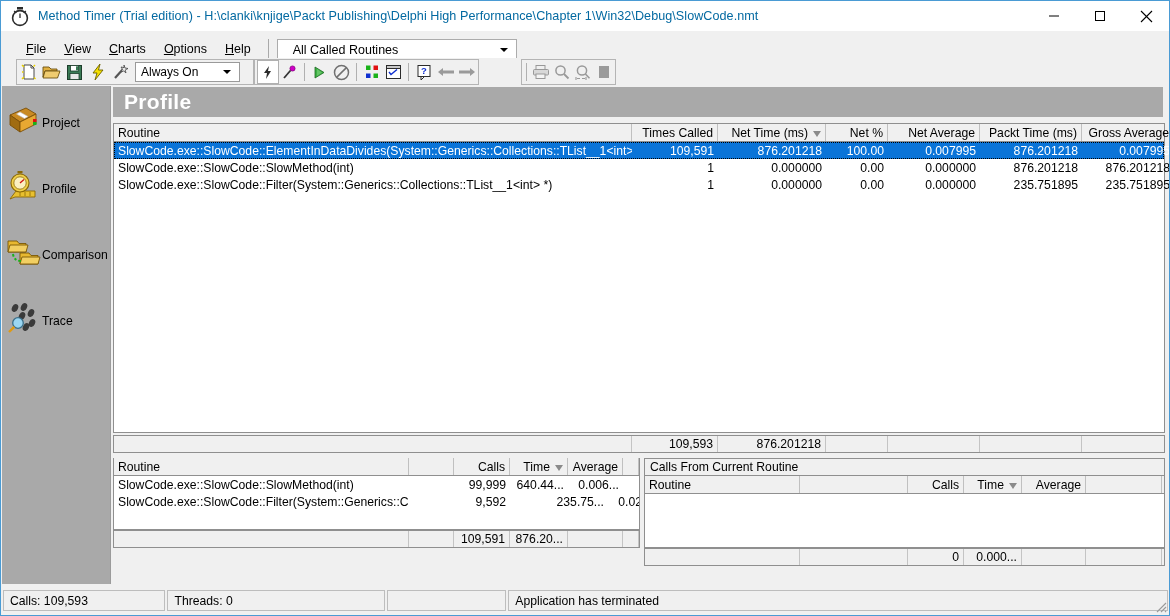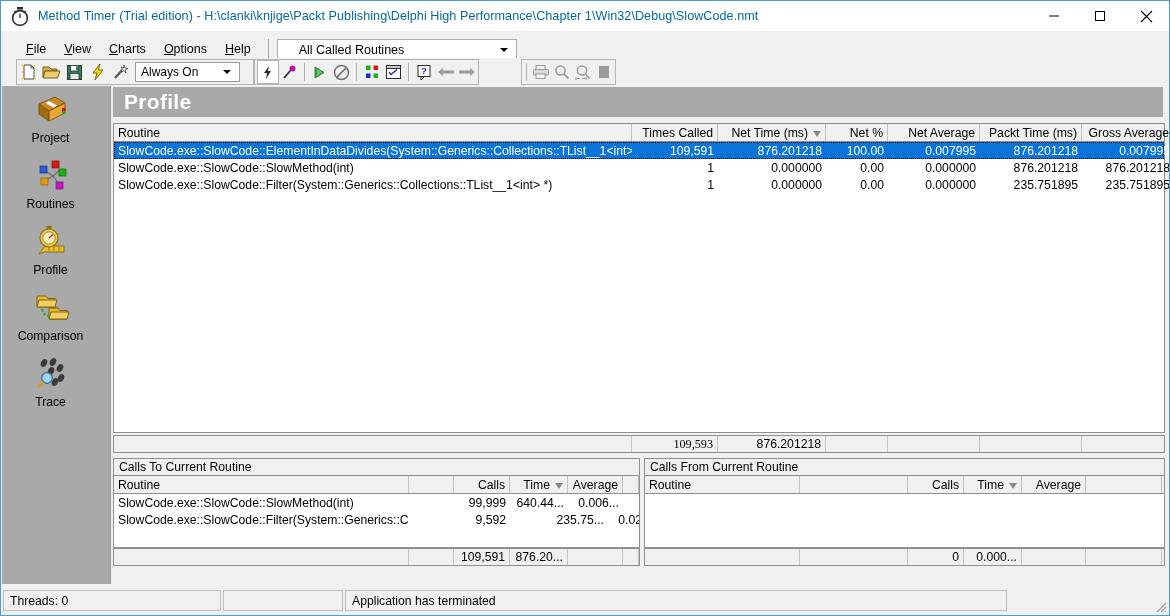--- a/index.html
+++ b/index.html
@@ -66,21 +66,21 @@
     margin-left: 8px; margin-right: 7px;
   }
   #routine-filter-combo {
     width: 240px; height: 22px;
     background: #ffffff;
     border: 1px solid #acacac;
     display: flex; align-items: center;
     position: relative;
   }
   #routine-filter-value {
-    font-size: 12.5px; color: #000; padding-left: 21px;
+    font-size: 12.5px; color: #000; padding-left: 15px;
   }
   .combo-arrow {
     position: absolute; right: 8px; top: 50%;
     width: 0; height: 0; margin-top: -2px;
     border-left: 4px solid transparent;
     border-right: 4px solid transparent;
     border-top: 4px solid #000;
   }
 
   
@@ -118,21 +118,21 @@
 
   
   #sidebar {
     position: absolute; left: 1px; top: 85px;
     width: 109px; height: 498px;
     background: #a9a9a9;
     border-right: 1px solid #9b9b9b;
   }
   .side-item {
     width: 97px; height: 66px;
-    display: flex; flex-direction: column;
+    display: flex; flex-direction: row;
     align-items: center; justify-content: flex-start;
     padding-top: 6px;
   }
   .side-icon { width: 40px; height: 38px; position: relative; }
   .side-label {
     font-size: 12.2px; color: #000; margin-top: 1px;
     text-align: center;
   }
 
   
@@ -470,36 +470,20 @@
           <path d="M8 12 L18 19 L18 29 L8 22 Z" fill="#a06c12" stroke="#7a4f08" stroke-width="0.9"></path>
           <path d="M18 19 L34 11 L34 21 L18 29 Z" fill="#e8a832" stroke="#7a4f08" stroke-width="0.9"></path>
           <path d="M18 9 L26 13.5 L22.5 15.5 L14.5 11 Z" fill="#ffffff" stroke="#c0c0c0" stroke-width="0.6"></path>
           <rect x="31" y="16" width="3.5" height="3" fill="#e01010"></rect>
           <rect x="31" y="19" width="3.5" height="3" fill="#19b219"></rect>
         </svg>
       </div>
       <div class="side-label">Project</div>
     </div>
 
-    <div class="side-item">
-      <div class="side-icon">
-        <svg width="40" height="38" viewBox="0 0 40 38">
-          <line x1="13" y1="12" x2="22" y2="18" stroke="#6a6a6a" stroke-width="1.2"></line>
-          <line x1="22" y1="18" x2="29" y2="12" stroke="#6a6a6a" stroke-width="1.2"></line>
-          <line x1="22" y1="18" x2="14" y2="23" stroke="#6a6a6a" stroke-width="1.2"></line>
-          <line x1="22" y1="18" x2="28" y2="26" stroke="#6a6a6a" stroke-width="1.2"></line>
-          <rect x="9" y="8" width="7" height="7" fill="#2a5fd8" stroke="#16357a" stroke-width="0.7"></rect>
-          <rect x="21" y="3" width="7" height="7" fill="#d81818" stroke="#801010" stroke-width="0.7"></rect>
-          <rect x="28" y="11" width="7" height="7" fill="#19b219" stroke="#0d6b0d" stroke-width="0.7"></rect>
-          <rect x="10" y="20" width="7" height="7" fill="#e09a10" stroke="#8a5d06" stroke-width="0.7"></rect>
-          <rect x="25" y="24" width="7" height="7" fill="#c818c8" stroke="#740f74" stroke-width="0.7"></rect>
-        </svg>
-      </div>
-      <div class="side-label">Routines</div>
-    </div>
 
     <div class="side-item">
       <div class="side-icon">
         <svg width="40" height="38" viewBox="0 0 40 38">
           <path d="M8 30 L14 22 L33 22 L33 28 L13 28 Z" fill="#e8c030" stroke="#8a6806" stroke-width="0.9"></path>
           <line x1="18" y1="23" x2="18" y2="27" stroke="#8a6806" stroke-width="0.8"></line>
           <line x1="23" y1="23" x2="23" y2="27" stroke="#8a6806" stroke-width="0.8"></line>
           <line x1="28" y1="23" x2="28" y2="27" stroke="#8a6806" stroke-width="0.8"></line>
           <circle cx="18" cy="14" r="9" fill="#f0d04a" stroke="#8a6806" stroke-width="1.1"></circle>
           <circle cx="18" cy="14" r="6.2" fill="#fbf0c0" stroke="#8a6806" stroke-width="0.8"></circle>
@@ -602,30 +586,29 @@
             <div class="gr-cell right" style="width: 92px; flex: 0 0 92px;">0.000000</div>
             <div class="gr-cell right" style="width: 102px; flex: 0 0 102px;">235.751895</div>
             <div class="gr-cell right" style="width: 92px; flex: 0 0 92px;">235.751895</div>
             <div class="gr-cell" style="width: 88px; flex: 0 0 88px;"></div>
           </div>
         </div>
     </div>
 
     <div id="main-summary">
         <div class="sum-cell" style="width: 518px; flex: 0 0 518px;"></div>
-        <div class="sum-cell" style="width: 86px; flex: 0 0 86px; font-family: Liberation Serif, serif;">109,593</div>
+        <div class="sum-cell" style="width: 86px; flex: 0 0 86px;">109,593</div>
         <div class="sum-cell" style="width: 108px; flex: 0 0 108px;">876.201218</div>
         <div class="sum-cell" style="width: 62px; flex: 0 0 62px;"></div>
         <div class="sum-cell" style="width: 92px; flex: 0 0 92px;"></div>
         <div class="sum-cell" style="width: 102px; flex: 0 0 102px;"></div>
         <div class="sum-cell" style="width: 92px; flex: 0 0 92px;"></div>
       </div>
 
     <div id="panel-left">
-      <div class="panel-title">Calls To Current Routine</div>
       <div class="panel-grid">
         <div class="grid-head" id="callsto-head">
             <div class="gh-cell" style="width: 295px; flex: 0 0 295px;">
               <span>Routine</span>
             </div>
             <div class="gh-cell" style="width: 45px; flex: 0 0 45px;">
               <span></span>
             </div>
             <div class="gh-cell right" style="width: 56px; flex: 0 0 56px;">
               <span>Calls</span>
@@ -701,20 +684,21 @@
           <div class="sum-cell" style="width: 108px; flex: 0 0 108px;"></div>
           <div class="sum-cell" style="width: 56px; flex: 0 0 56px;">0</div>
           <div class="sum-cell" style="width: 58px; flex: 0 0 58px; text-align: right;">0.000...</div>
           <div class="sum-cell" style="width: 64px; flex: 0 0 64px;"></div>
           <div class="sum-cell" style="width: 76px; flex: 0 0 76px;"></div>
         </div>
     </div>
   </div>
 
   <div id="status-bar">
+    <div class="status-cell" style="width:163px;">Calls: 109,593</div>
     <div class="status-cell" style="width:218px;">Threads: 0</div>
     <div class="status-cell" style="width:120px;"></div>
     <div class="status-cell" style="width:662px;">Application has terminated</div>
     <div id="resize-grip">
       <svg width="14" height="14" viewBox="0 0 14 14">
         <g stroke="#9a9a9a" stroke-width="1.1">
           <line x1="13" y1="4" x2="4" y2="13"></line>
           <line x1="13" y1="8" x2="8" y2="13"></line>
           <line x1="13" y1="12" x2="12" y2="13"></line>
         </g>

